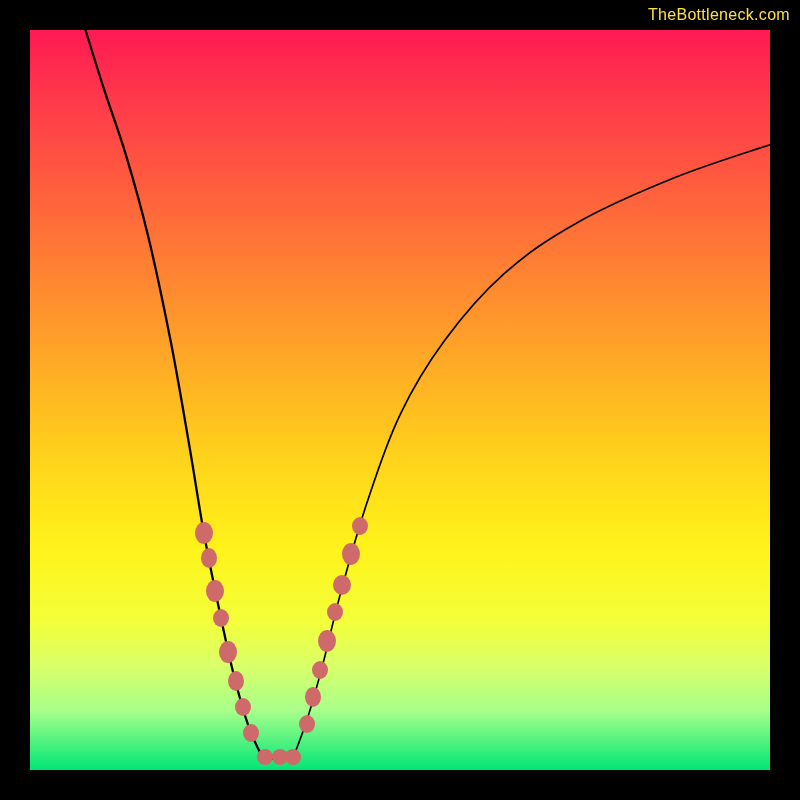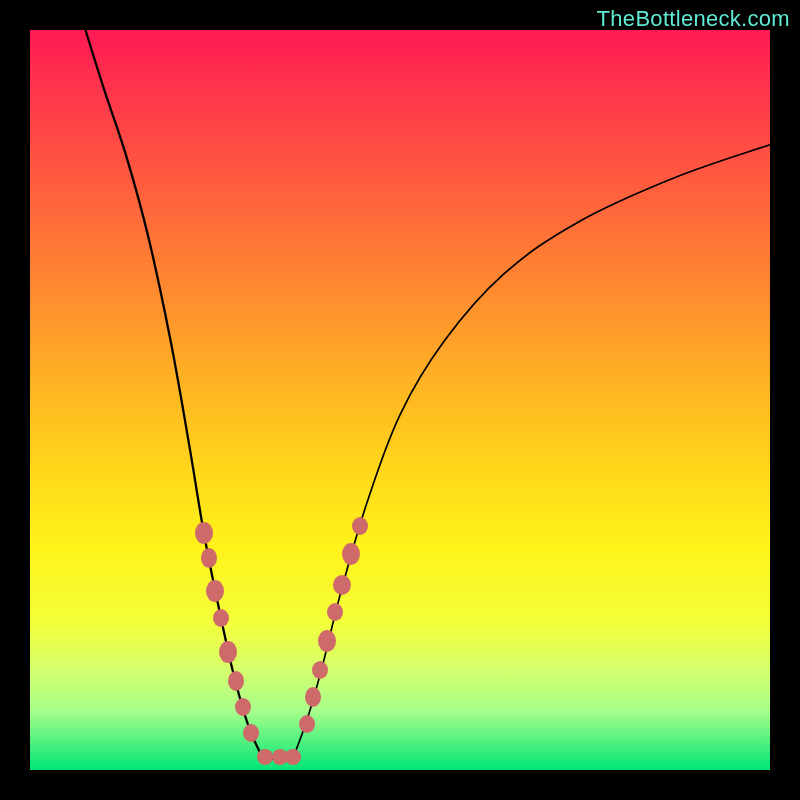--- a/index.html
+++ b/index.html
@@ -36,22 +36,22 @@
       #d8ff6a 86%,
       #a8ff8a 92%,
       #00e676 100%
     );
     overflow: visible;
   }
   .watermark {
     position: absolute;
     top: 6px;
     right: 10px;
-    color: #5eead4;
-    font-size: 22px;
+    color: #fde047;
+    font-size: 16px;
     font-weight: 500;
     letter-spacing: 0.3px;
     user-select: none;
     text-align: center;
   }
   svg.curve {
     position: absolute;
     left: 0;
     top: 0;
     width: 740px;

